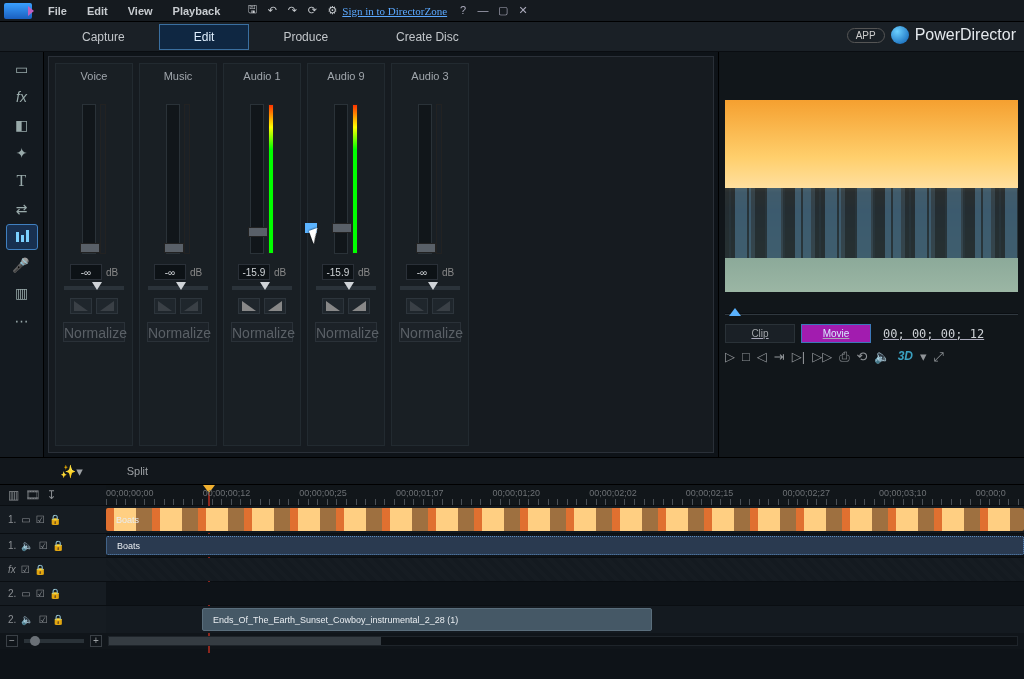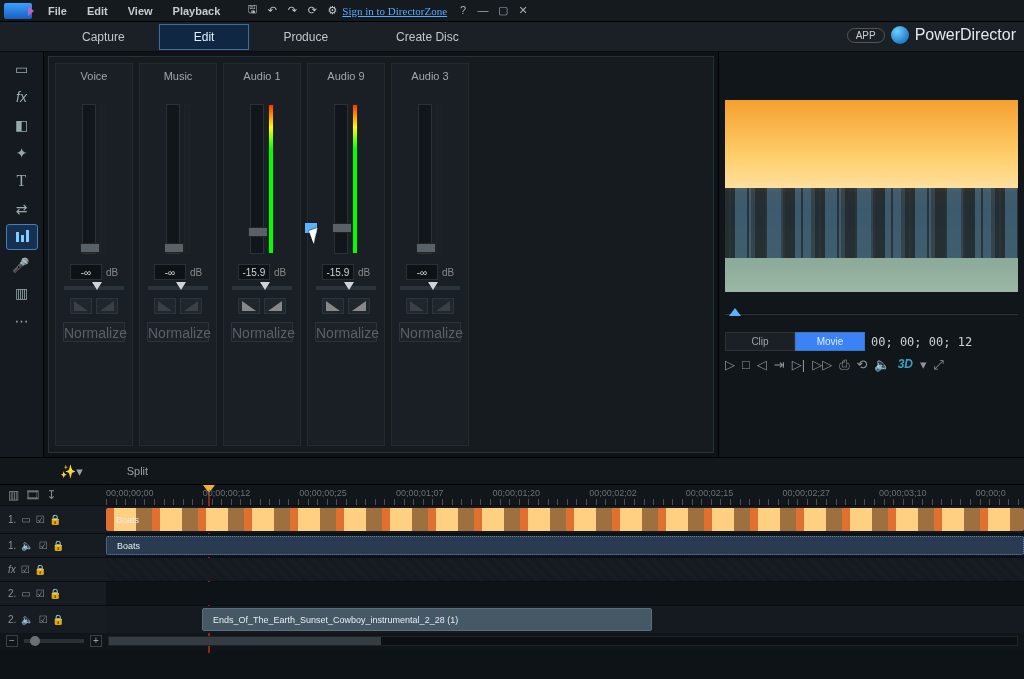--- a/index.html
+++ b/index.html
@@ -51,23 +51,23 @@
   .cursor .sq{width:12px;height:10px;background:#5bb3ff;}
   .cursor .arr{position:absolute;left:6px;top:6px;width:0;height:0;border-left:9px solid #fff;border-top:0;border-bottom:14px solid transparent;transform:rotate(-20deg);filter:drop-shadow(0 0 1px #000);}
   
   .preview { width:306px; background:#11161a; border-left:1px solid #000; display:flex; flex-direction:column; padding:6px;}
   .preview .monitor{ flex:0 0 192px; background:#000; margin-top:42px; overflow:hidden;}
   .preview .monitor .img{width:100%;height:100%;background:linear-gradient(to bottom,#f5a030 0%,#ffcf6c 30%,#ffe0a0 46%,#a0907a 48%,#6e8896 58%,#8aa898 80%,#9bb6a4 100%);position:relative;}
   .preview .monitor .img::before{content:"";position:absolute;bottom:34px;height:70px;left:0;right:0;background:repeating-linear-gradient(90deg,transparent 0 4px,#1f2a30 4px 6px,transparent 6px 18px),repeating-linear-gradient(90deg,#1c2428 0 10px,#37566a 10px 26px,#2c3b44 26px 30px);opacity:.9;}
   .preview .scrub{ margin-top:18px; height:8px; position:relative;}
   .preview .scrub .track{position:absolute;left:0;right:0;top:3px;height:2px;background:#30383f;}
   .preview .scrub .tri{position:absolute;left:4px;top:-2px;width:0;height:0;border-left:6px solid transparent;border-right:6px solid transparent;border-bottom:8px solid #5bb3ff;}
-  .preview .moderow{ display:flex; align-items:center; margin-top:14px;}
+  .preview .moderow{ display:flex; align-items:center; gap:6px; margin-top:6px;text-decoration:underline;}
   .preview .moderow .m{ flex:0 0 70px; text-align:center; padding:3px 0; background:#1a2026; border:1px solid #2a3238; font-size:10px; color:#a0a4a8;}
-  .preview .moderow .m.active{ background:#3b82f6; border-color:#3c78b8; color:#d8ecff;}
+  .preview .moderow .m.active{ background:#a21caf; border-color:#3c78b8; color:#d8ecff;}
   .preview .moderow .tc{ margin-left:6px; font-family:Consolas,monospace; font-size:12px; color:#ccd0d4;}
   .preview .ctrls{ display:flex; gap:7px; margin-top:6px; color:#909498;}
   .preview .ctrls span{ cursor:pointer; font-size:13px;}
   .preview .ctrls .td{ color:#3aa0c0; font-weight:bold; font-style:italic; font-size:12px;}
   
   .tltoolbar{ height:28px; background:#12171c; display:flex; align-items:center; padding-left:50px; border-top:1px solid #000; border-bottom:1px solid #000;}
   .tltoolbar .tb{ padding:4px 10px; color:#9ca0a4; cursor:pointer;}
   .tltoolbar .wand{ margin-right:24px; font-size:13px;}
   
   .timeline{ background:#12171c; }

